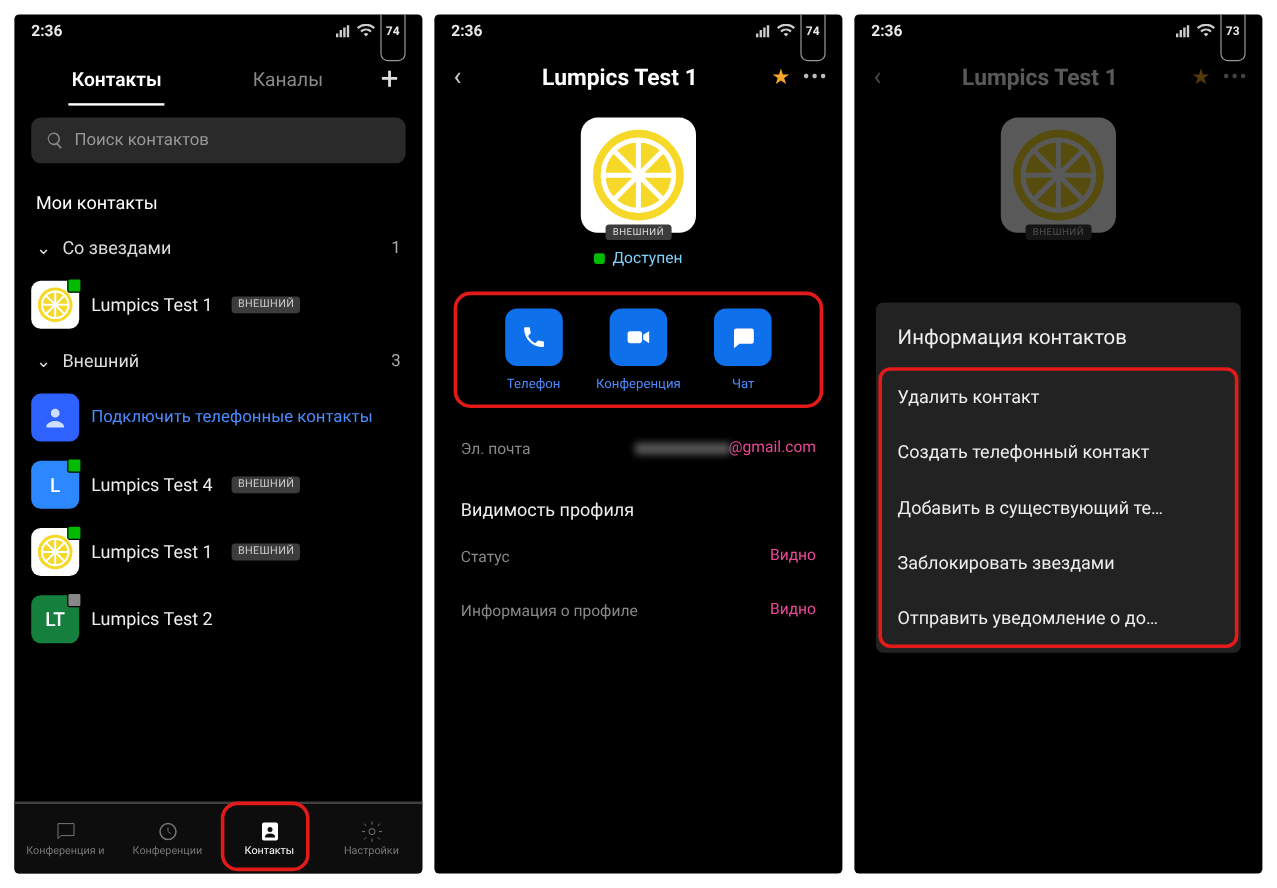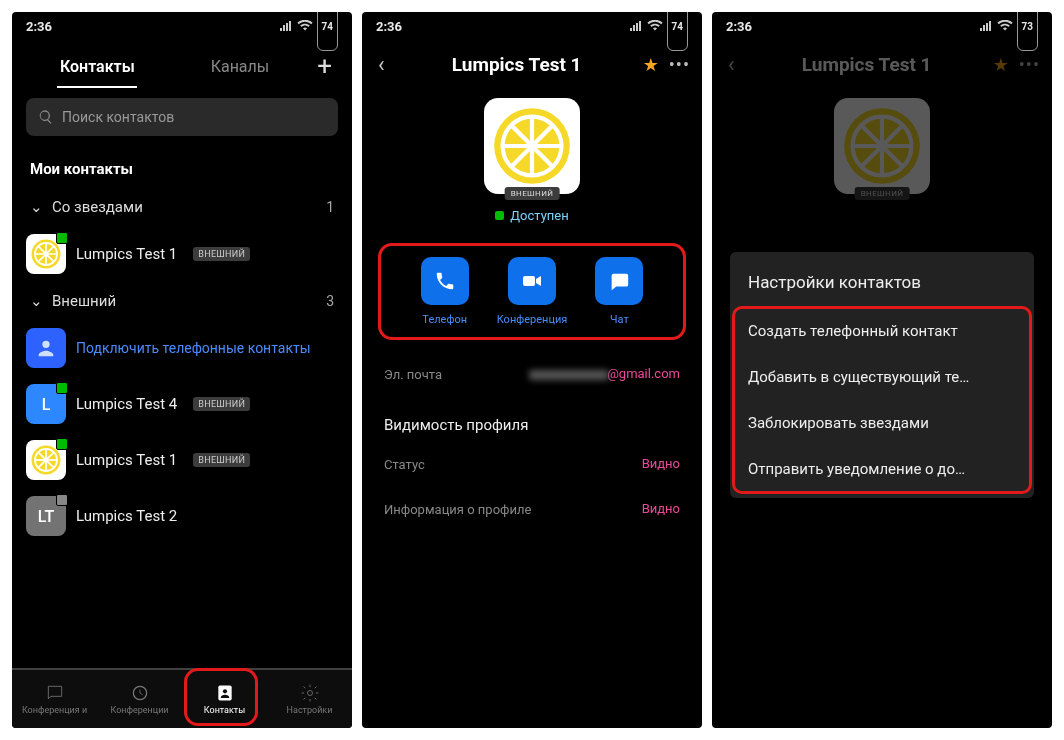--- a/index.html
+++ b/index.html
@@ -8,21 +8,21 @@
   .status-right{display:flex;align-items:center;gap:4px}
   .batt{border:1px solid #999;border-radius:6px;padding:16px 4px;font-size:10px;display:inline-flex;align-items:center;height:15px}
 
   
   .tabs{display:flex;align-items:center;padding:4px 14px 0 14px;height:44px}
   .tab{flex:1;text-align:center;font-size:16px;color:#888;padding:10px 0;position:relative}
   .tab.active{color:#fff;font-weight:600}
   .tab.active::after{content:"";position:absolute;left:22%;right:22%;bottom:-2px;height:2px;background:#fff}
   .plus{font-size:26px;color:#ddd;padding:0 6px}
   .search{margin:10px 14px 14px;background:#2a2a2a;border-radius:8px;height:38px;display:flex;align-items:center;padding:0 12px;color:#999;font-size:14px;gap:8px}
-  .section-h{padding:10px 18px;font-size:15px;font-weight:700}
+  .section-h{padding:10px 18px;font-size:15px;font-weight:400}
   .group-row{display:flex;align-items:center;padding:10px 18px;font-size:15px;color:#ddd;gap:12px}
   .group-row .chev{width:10px;display:inline-block}
   .group-row .count{margin-left:auto;color:#aaa;font-size:14px}
   .contact-row{display:flex;align-items:center;padding:8px 14px;gap:10px;position:relative}
   .avatar{width:40px;height:40px;border-radius:8px;display:flex;align-items:center;justify-content:center;font-size:16px;font-weight:500;position:relative}
   .avatar .dot{position:absolute;top:-2px;right:-2px;width:10px;height:10px;background:#0b0;border-radius:2px;border:1px solid #000}
   .lemon-big,.lemon-sm{background:#fff;display:flex;align-items:center;justify-content:center}
   .contact-name{font-size:15px;color:#eee}
   .badge{font-size:9px;background:#3c3c3c;color:#ccc;padding:2px 5px;border-radius:3px;margin-left:6px;letter-spacing:.3px}
   .link-row{color:#4a8cff;font-size:14px}
@@ -143,21 +143,21 @@
             <line x1="11" y1="11" x2="29" y2="29"></line>
             <line x1="29" y1="11" x2="11" y2="29"></line>
           </g>
         </svg>
       <span class="dot"></span>
     </div>
     <span class="contact-name">Lumpics Test 1</span>
     <span class="badge">ВНЕШНИЙ</span>
   </div>
   <div class="contact-row">
-    <div class="avatar" style="background:#737373;color:#fff">
+    <div class="avatar" style="background:#15803d;color:#fff">
         <span>LT</span>
         <span class="dot" style="background:#888"></span>
       </div>
     <span class="contact-name">Lumpics Test 2</span>
   </div>
 
   <div class="bottom-nav">
     <div class="bn">
       <svg width="20" height="20" viewBox="0 0 24 24">
           <path fill="currentColor" d="M4 4h16v12H7l-3 3z" stroke="currentColor" fill-opacity="0"></path>
@@ -315,22 +315,23 @@
   <div class="info-row">
       <span class="k">Статус</span>
       <span class="v">Видно</span>
     </div>
   <div class="info-row">
       <span class="k">Информация о профиле</span>
       <span class="v">Видно</span>
     </div>
 
   <div class="sheet">
-    <div class="sheet-title">Настройки контактов</div>
+    <div class="sheet-title">Информация контактов</div>
     <div style="position:relative">
+      <div class="sheet-item">Удалить контакт</div>
       <div class="sheet-item">Создать телефонный контакт</div>
       <div class="sheet-item">Добавить в существующий те…</div>
       <div class="sheet-item">Заблокировать звездами</div>
       <div class="sheet-item">Отправить уведомление о до…</div>
       <div class="hl" style="left:2px;right:2px;top:-2px;bottom:-2px;border-radius:10px"></div>
     </div>
   </div>
 </div>
 
 </body></html>

